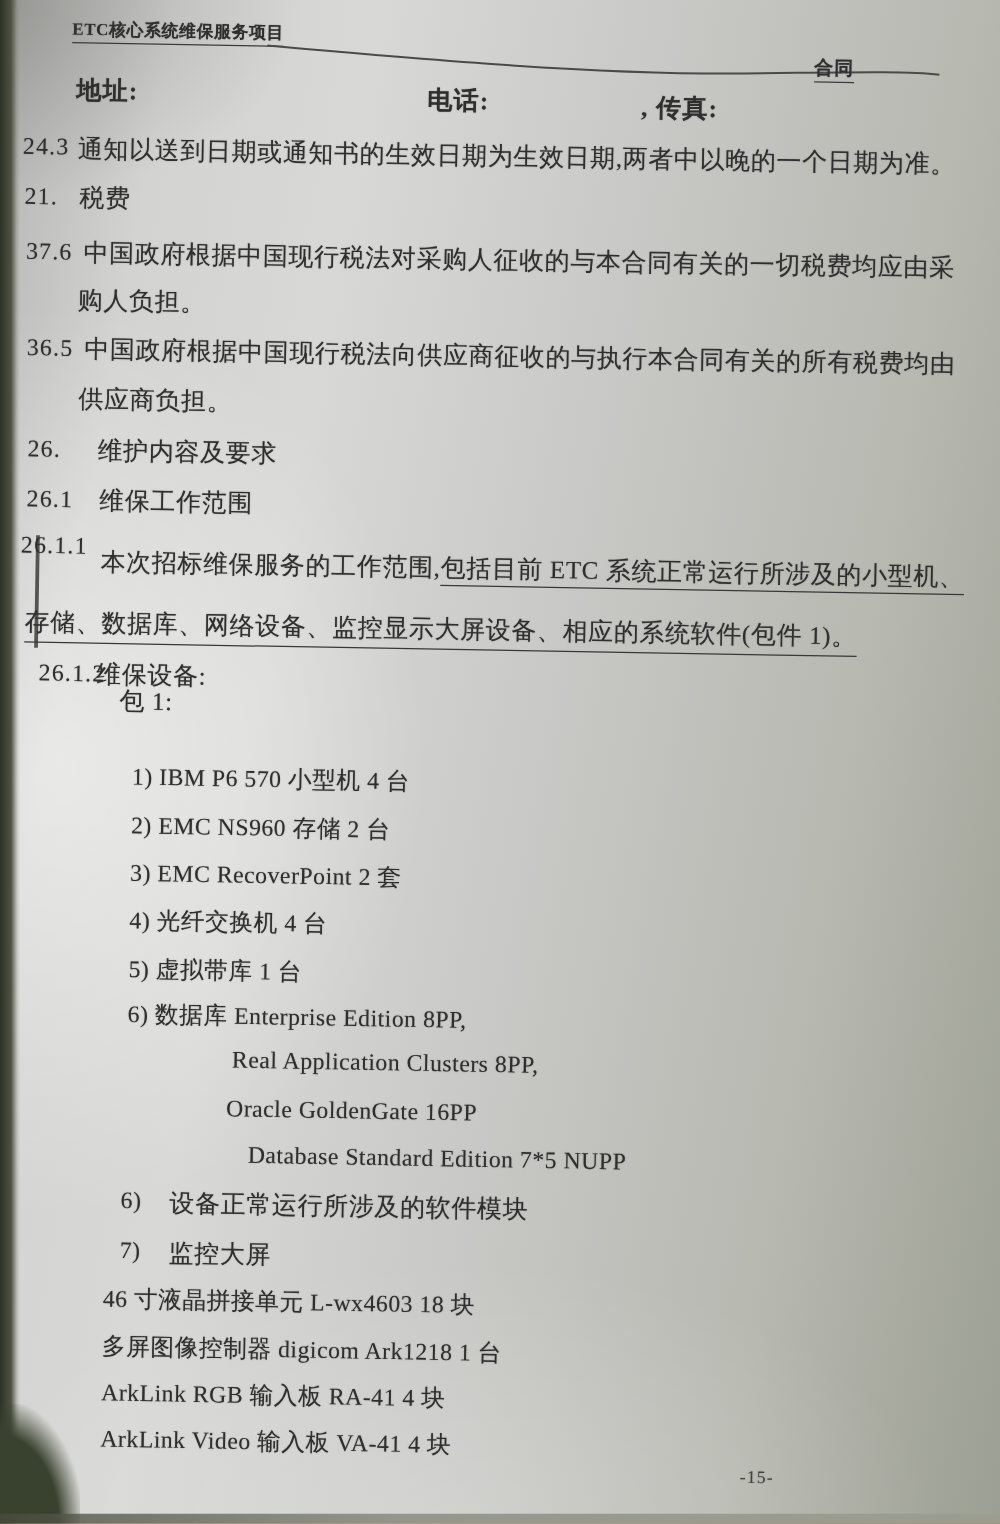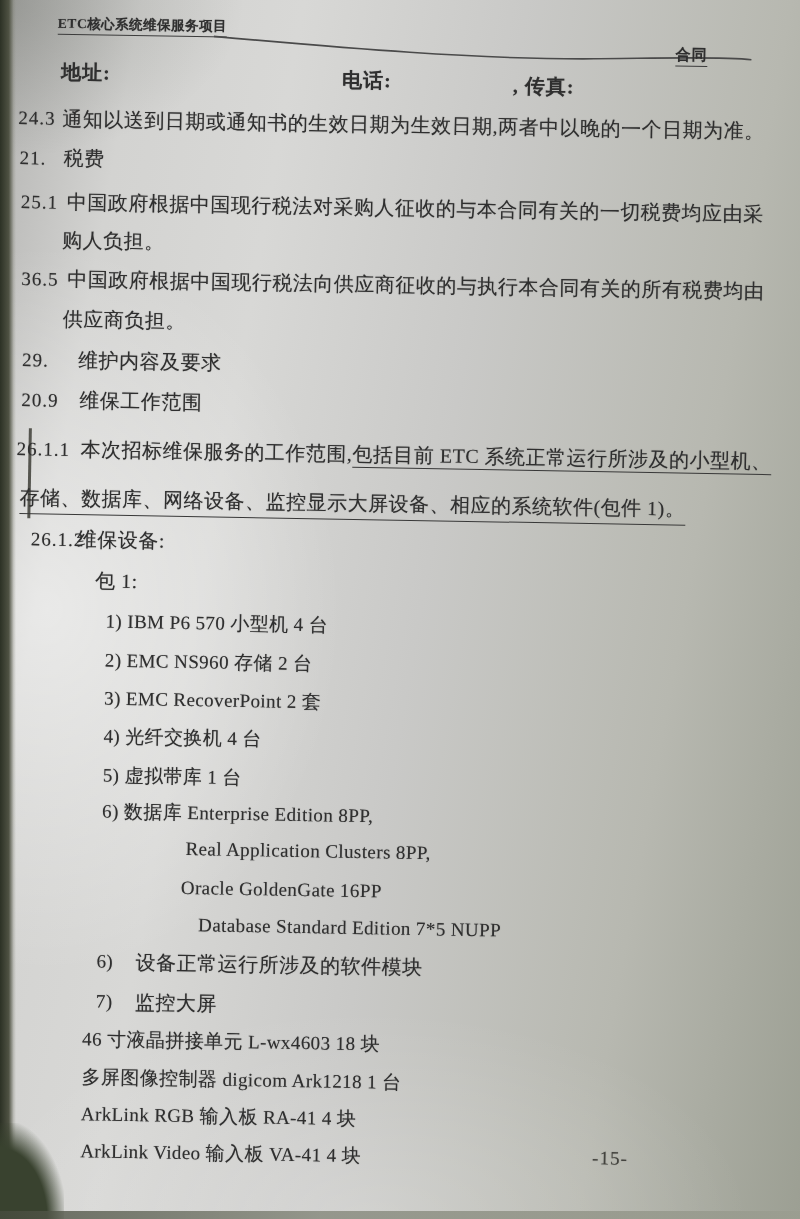--- a/index.html
+++ b/index.html
@@ -36,74 +36,74 @@
     text-shadow:0 0 1px rgba(47,47,47,.45);
   }
   .abs{position:absolute;white-space:nowrap;}
   .body{font-size:20px;letter-spacing:.5px;}
   .num{font-size:19px;letter-spacing:1px;}
   .hdr-title{font-size:13.5px;font-weight:bold;letter-spacing:.5px;border-bottom:1.4px solid #3c3c3c;padding-bottom:1px;}
   .hdr-corner{font-size:15px;font-weight:bold;border-bottom:1.4px solid #3c3c3c;padding-bottom:1px;letter-spacing:1px;}
   .contact{font-size:20px;font-weight:600;letter-spacing:1px;}
   .u{border-bottom:1.6px solid #383838;padding-bottom:2px;}
   .item{font-size:19px;letter-spacing:.4px;}
-  .pagenum{font-size:19px;letter-spacing:1px;color:#44443f;}
+  .pagenum{font-size:14px;letter-spacing:1px;color:#44443f;margin-top:28px;}
   .changebar{position:absolute;width:2.5px;background:#55554f;}
   .hdr-rule{position:absolute;}
 </style>
 </head>
 <body>
 
 <div class="photo">
   <div class="paper"></div>
   <div class="edge-left"></div>
   <div class="corner-bl"></div>
   <div class="edge-bottom"></div>
 
   <div class="content">
 
     <div class="abs hdr-title" style="left:58px;top:14px">ETC核心系统维保服务项目</div>
     <svg class="hdr-rule" style="left:214px;top:30px" width="540" height="36" viewBox="0 0 540 36">
       <path d="M0,3 C 140,13 260,21 370,19 C 450,17 510,14 538,17" stroke="#4a4a4a" stroke-width="1.6" fill="none"></path>
     </svg>
-    <div class="abs hdr-corner" style="left:676px;top:34px">合同</div>
+    <div class="abs hdr-corner" style="left:652px;top:34px">合同</div>
 
     <div class="abs contact" style="left:62px;top:58px">地址:</div>
     <div class="abs contact" style="left:343px;top:61px">电话:</div>
     <div class="abs contact" style="left:514px;top:64px">, 传真:</div>
 
     <div class="abs num" style="left:20px;top:107px">24.3</div>
     <div class="abs body" style="left:64px;top:105px">通知以送到日期或通知书的生效日期为生效日期,两者中以晚的一个日期为准。</div>
 
     <div class="abs num" style="left:22px;top:147px">21.</div>
     <div class="abs body" style="left:66px;top:144px">税费</div>
 
-    <div class="abs num" style="left:24px;top:191px">25.1</div>
+    <div class="abs num" style="left:24px;top:191px">37.6</div>
     <div class="abs body" style="left:70px;top:188px">中国政府根据中国现行税法对采购人征收的与本合同有关的一切税费均应由采</div>
     <div class="abs body" style="left:66px;top:226px">购人负担。</div>
 
     <div class="abs num" style="left:26px;top:268px">36.5</div>
     <div class="abs body" style="left:72px;top:265px">中国政府根据中国现行税法向供应商征收的与执行本合同有关的所有税费均由</div>
     <div class="abs body" style="left:68px;top:305px">供应商负担。</div>
 
-    <div class="abs num" style="left:28px;top:349px">29.</div>
+    <div class="abs num" style="left:28px;top:349px">26.</div>
     <div class="abs body" style="left:84px;top:346px">维护内容及要求</div>
 
-    <div class="abs num" style="left:28px;top:389px">20.9</div>
+    <div class="abs num" style="left:28px;top:389px">26.1</div>
     <div class="abs body" style="left:86px;top:386px">维保工作范围</div>
 
     <div class="changebar" style="left:36px;top:428px;height:90px"></div>
-    <div class="abs num" style="left:24px;top:438px">26.1.1</div>
+    <div class="abs num" style="left:24px;top:426px">26.1.1</div>
     <div class="abs body" style="left:88px;top:435px"><span>本次招标维保服务的工作范围,</span><span class="u">包括目前 ETC 系统正常运行所涉及的小型机、</span></div>
     <div class="abs body u" style="left:28px;top:484px">存储、数据库、网络设备、监控显示大屏设备、相应的系统软件(包件 1)。</div>
 
     <div class="abs num" style="left:40px;top:528px">26.1.2</div>
     <div class="abs body" style="left:86px;top:525px">维保设备:</div>
 
-    <div class="abs body" style="left:105px;top:566px">包 1:</div>
+    <div class="abs body" style="left:105px;top:546px">包 1:</div>
 
     <div class="abs item" style="left:116px;top:607px">1) IBM P6 570 小型机 4 台</div>
     <div class="abs item" style="left:116px;top:646px">2) EMC NS960 存储 2 台</div>
     <div class="abs item" style="left:116px;top:684px">3) EMC RecoverPoint 2 套</div>
     <div class="abs item" style="left:116px;top:722px">4) 光纤交换机 4 台</div>
     <div class="abs item" style="left:116px;top:761px">5) 虚拟带库 1 台</div>
     <div class="abs item" style="left:116px;top:797px">6) 数据库 Enterprise Edition 8PP,</div>
 
     <div class="abs item" style="left:200px;top:835px">Real Application Clusters 8PP,</div>
     <div class="abs item" style="left:196px;top:874px">Oracle GoldenGate 16PP</div>

